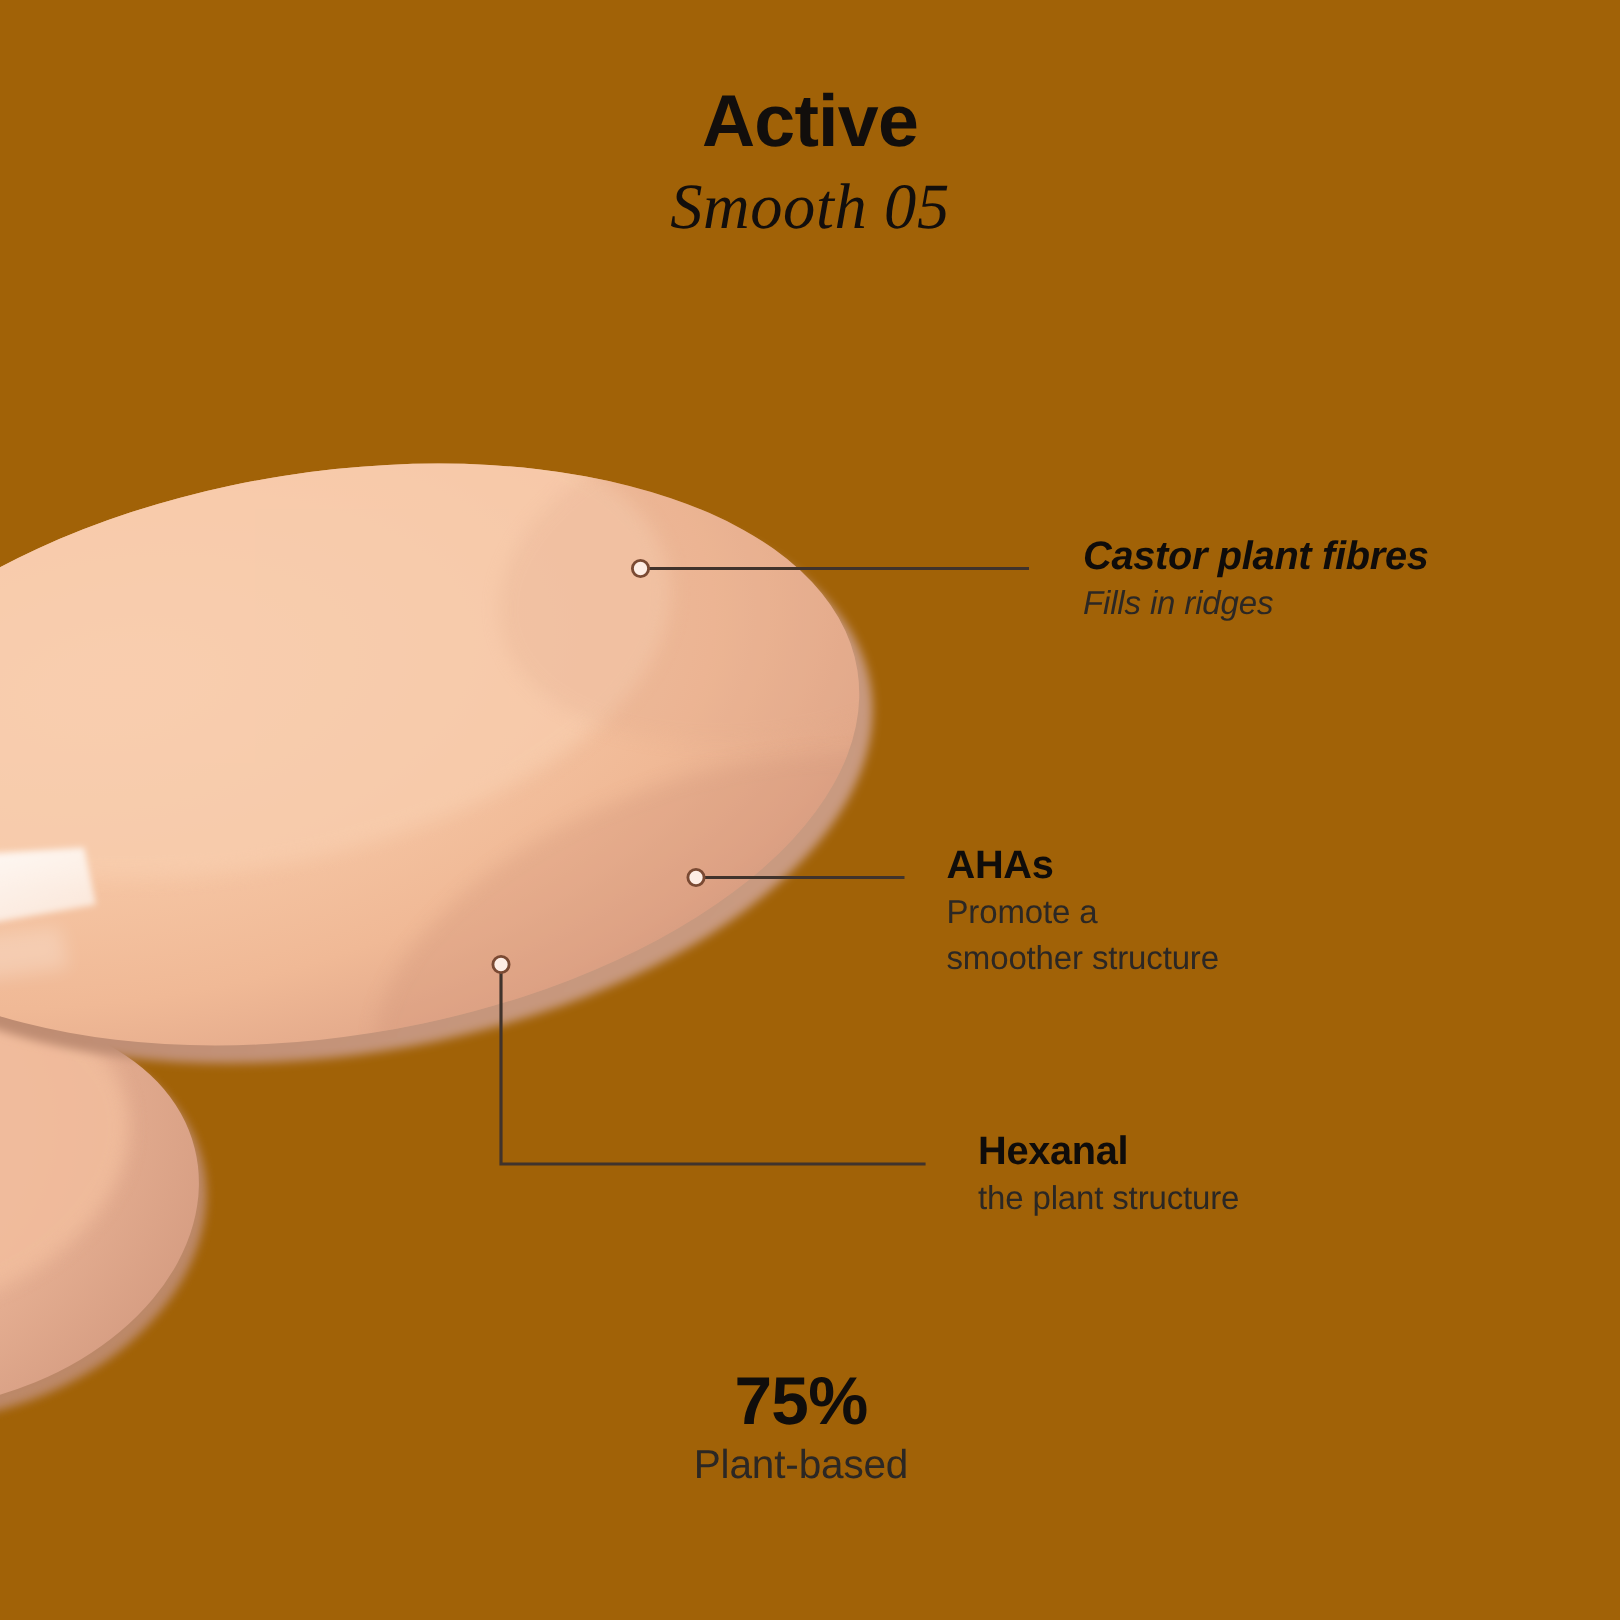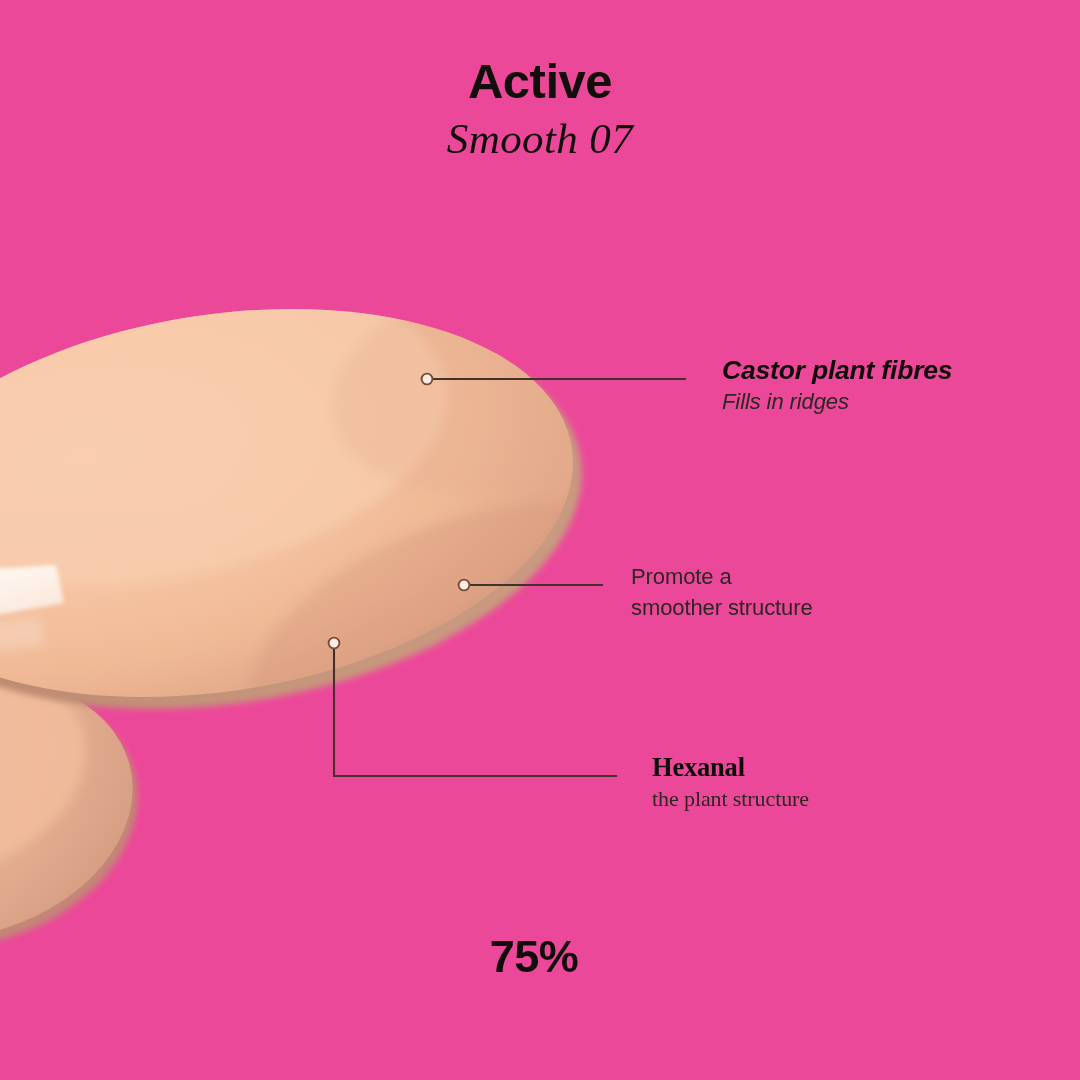--- a/index.html
+++ b/index.html
@@ -12,21 +12,21 @@
     height: 1080px;
     overflow: hidden;
     font-family: "Liberation Sans", sans-serif;
     -webkit-font-smoothing: antialiased;
   }
 
   #stage {
     position: relative;
     width: 1080px;
     height: 1080px;
-    background: #ec4899;
+    background: #a16207;
     overflow: hidden;
   }
 
   
   #artwork {
     position: absolute;
     left: 0;
     top: 0;
     width: 1080px;
     height: 1080px;
@@ -81,27 +81,27 @@
     font-weight: normal;
     font-size: 22px;
     line-height: 31px;
     letter-spacing: -0.1px;
     color: #2b2724;
     white-space: nowrap;
   }
 
   #anno-1 { left: 722px; top: 355px; font-style: italic; }
   #anno-2 { left: 631px; top: 561px; }
-  #anno-3 { left: 652px; top: 752px; font-family: Liberation Serif, serif; }
+  #anno-3 { left: 652px; top: 752px; }
 
   
   .footer-stat {
     position: absolute;
     left: 0;
-    top: 932px;
+    top: 909px;
     width: 1068px;
     text-align: center;
   }
   .stat-value {
     display: block;
     font-weight: bold;
     font-size: 45px;
     line-height: 50px;
     letter-spacing: -0.5px;
     color: #100d0b;
@@ -206,35 +206,37 @@
 
       <g>
         <polyline points="334,649 334,776 616,776" stroke-width="2.1" stroke-linecap="square"></polyline>
         <circle cx="334" cy="643" r="5.4" fill="#fdede4" stroke="#7a4a33" stroke-width="1.9"></circle>
       </g>
     </g>
   </svg>
 
   <div class="header">
     <span class="title-main">Active</span>
-    <span class="title-sub">Smooth 07</span>
+    <span class="title-sub">Smooth 05</span>
   </div>
 
   <div class="anno" id="anno-1">
     <span class="anno-title">Castor plant fibres</span>
     <span class="anno-body">Fills in ridges</span>
   </div>
 
   <div class="anno" id="anno-2">
+    <span class="anno-title">AHAs</span>
     <span class="anno-body">Promote a</span>
     <span class="anno-body">smoother structure</span>
   </div>
 
   <div class="anno" id="anno-3">
     <span class="anno-title">Hexanal</span>
     <span class="anno-body">the plant structure</span>
   </div>
 
   <div class="footer-stat">
     <span class="stat-value">75%</span>
+    <span class="stat-label">Plant-based</span>
   </div>
 
 </div>
 
 </body></html>

